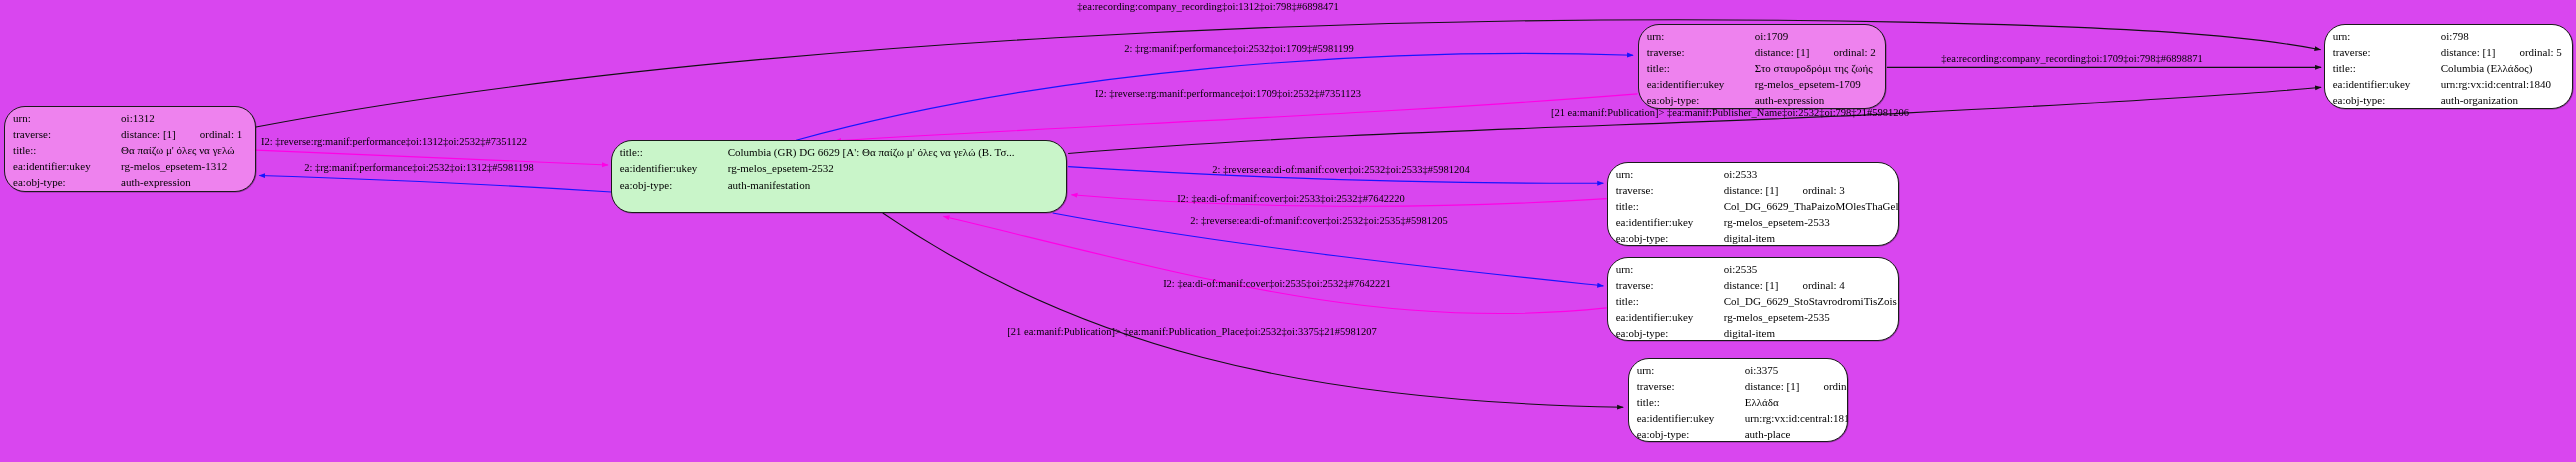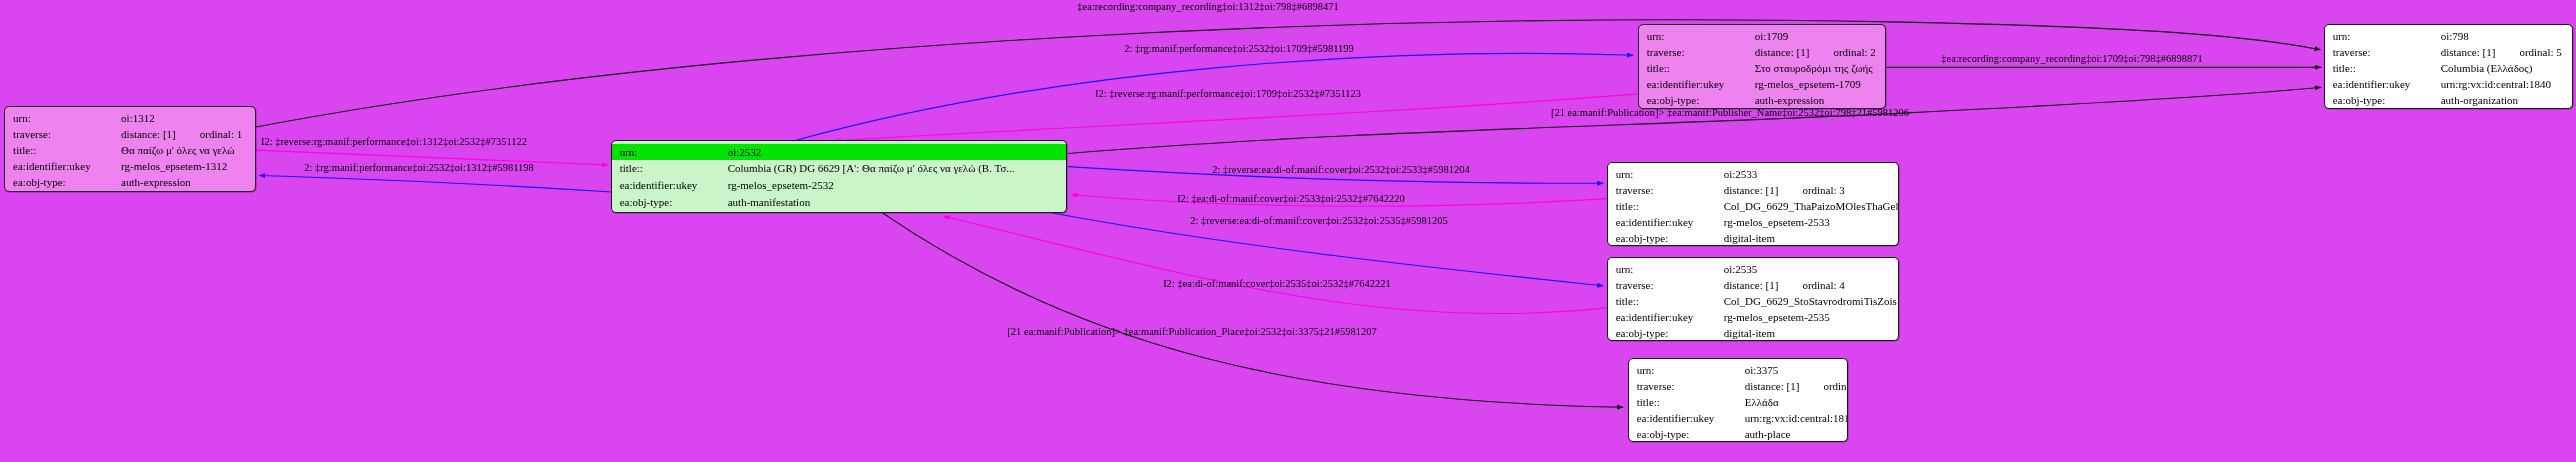--- a/index.html
+++ b/index.html
@@ -8,21 +8,21 @@
     width:2576px;height:463px;
     background:#d946ef;
     font-family:"Liberation Serif","DejaVu Serif",serif;
     color:#000;
     overflow:hidden;
   }
   #edges-svg{position:absolute;left:0;top:0;width:2576px;height:463px;}
   .node{
     position:absolute;
     border:1.1px solid #1a1a1a;
-    border-radius:5px;
+    border-radius:21px;
     box-sizing:border-box;
     background:#fff;
     font-size:11px;
     padding:2.8px 0;
     box-shadow:0.6px 0.6px 0 rgba(0,0,0,.35);
   }
   .node.pink{background:#EE82EE;}
   .node.green{background:#C9F5C9;}
   .row{padding:0 7.7px;line-height:16px;white-space:nowrap;overflow:hidden;}
   .node.green .row{line-height:16.6px;}
@@ -84,21 +84,20 @@
 
   <div class="node pink" style="left:4.4px;top:106px;width:252px;height:86px">
     <div class="row"><span class="k">urn:</span><span class="v">oi:1312</span></div>
     <div class="row"><span class="k">traverse:</span><span class="v">distance: [1]</span><span class="v2">ordinal: 1</span></div>
     <div class="row"><span class="k">title::</span><span class="v">Θα παίζω μ' όλες να γελώ</span></div>
     <div class="row"><span class="k">ea:identifier:ukey</span><span class="v">rg-melos_epsetem-1312</span></div>
     <div class="row"><span class="k">ea:obj-type:</span><span class="v">auth-expression</span></div>
   </div>
 
   <div class="node green" style="left:611px;top:140px;width:456px;height:73px">
-    <div class="row header"><span class="k">urn:</span><span class="v">oi:2532</span></div>
     <div class="row"><span class="k">title::</span><span class="v">Columbia (GR) DG 6629 [Α': Θα παίζω μ' όλες να γελώ (Β. Τσ...</span></div>
     <div class="row"><span class="k">ea:identifier:ukey</span><span class="v">rg-melos_epsetem-2532</span></div>
     <div class="row"><span class="k">ea:obj-type:</span><span class="v">auth-manifestation</span></div>
   </div>
 
   <div class="node pink" style="left:1638px;top:24px;width:248px;height:85px">
     <div class="row"><span class="k">urn:</span><span class="v">oi:1709</span></div>
     <div class="row"><span class="k">traverse:</span><span class="v">distance: [1]</span><span class="v2">ordinal: 2</span></div>
     <div class="row"><span class="k">title::</span><span class="v">Στο σταυροδρόμι της ζωής</span></div>
     <div class="row"><span class="k">ea:identifier:ukey</span><span class="v">rg-melos_epsetem-1709</span></div>

